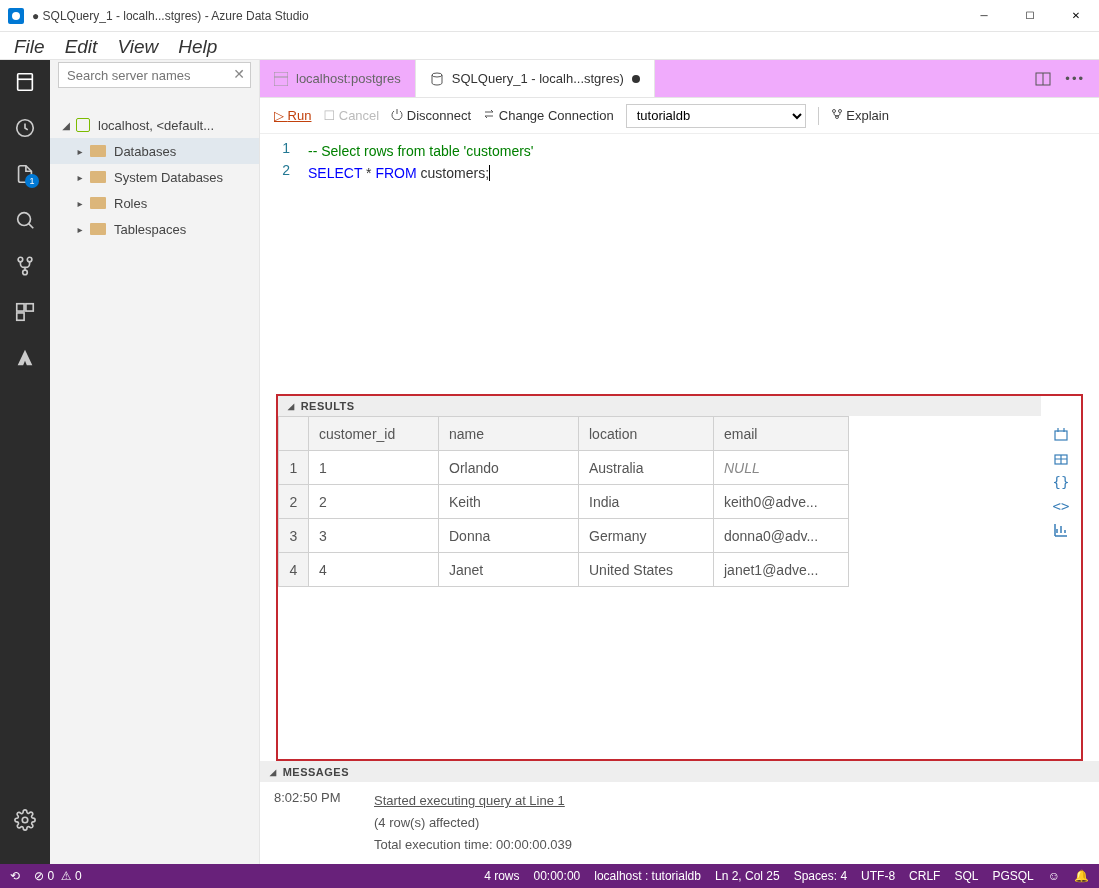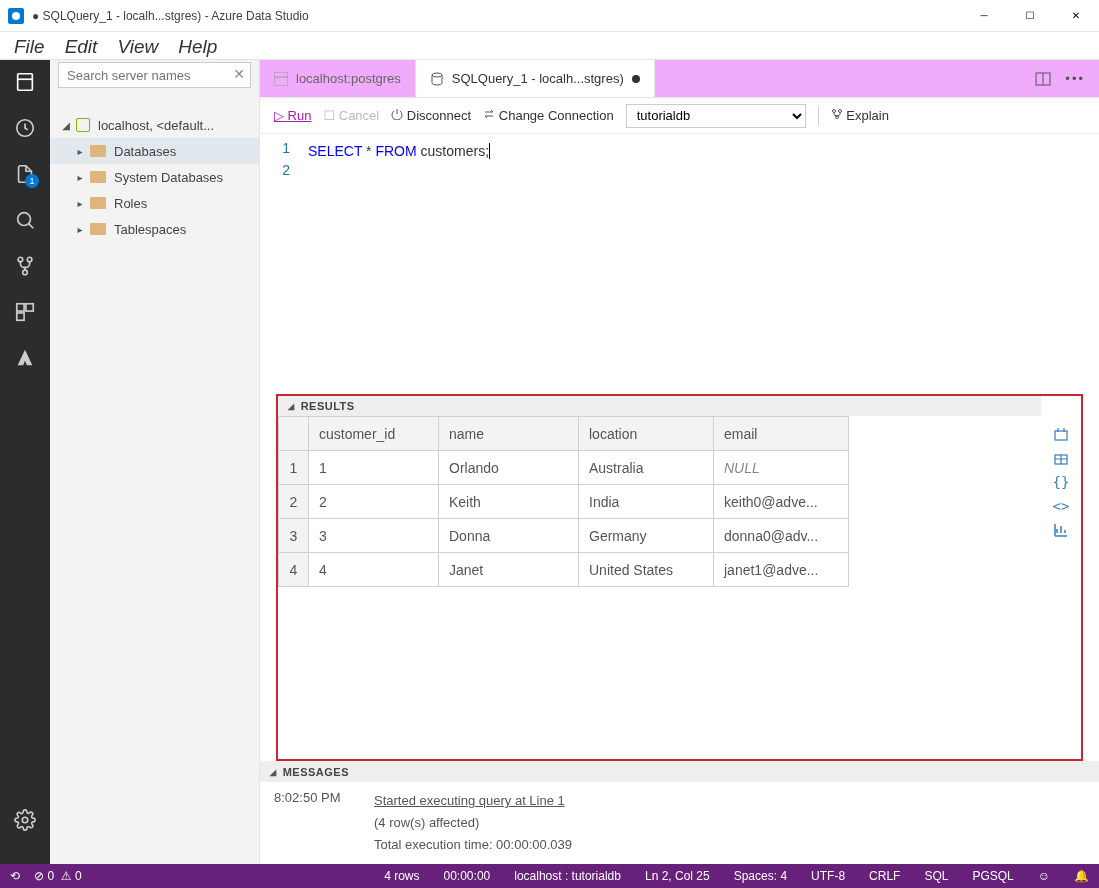--- a/index.html
+++ b/index.html
@@ -29,21 +29,21 @@
 .tree-row .chev { width: 12px; text-align: center; color: #555; font-size: 10px; }
 .tree-row .folder { width: 16px; height: 12px; background: #dcb67a; border-radius: 1px; margin-right: 4px; }
 .tree-row .srv { width: 14px; height: 14px; border: 1px solid #7cbb00; border-radius: 2px; margin-right: 4px; }
 .main { flex: 1; display: flex; flex-direction: column; min-height: 0; }
 .tabs { height: 38px; display: flex; align-items: stretch; background: #f0abfc; border-bottom: 1px solid #e5e5e5; }
 .tab { display: flex; align-items: center; gap: 8px; padding: 0 14px; font-size: 13px; color: #666; border-right: 1px solid #e5e5e5; }
 .tab.active { background: #fff; color: #333; }
 .tab .dot { width: 8px; height: 8px; border-radius: 50%; background: #333; }
 .tab-actions { margin-left: auto; display: flex; align-items: center; gap: 14px; padding-right: 14px; color: #555; }
 .toolbar { height: 36px; display: flex; align-items: center; gap: 12px; padding: 0 14px; font-size: 13px; color: #333; border-bottom: 1px solid #eee; }
-.toolbar .run { color: #a21caf; text-decoration: underline; }
+.toolbar .run { color: #c2410c; text-decoration: underline; }
 .toolbar .cancel { color: #bbb; }
 .toolbar select { height: 24px; width: 180px; border: 1px solid #ccc; padding: 0 6px; background: #fff; font-size: 13px; }
 .toolbar .sep { width: 1px; height: 18px; background: #ccc; }
 .editor { flex: 0 0 260px; display: flex; font-family: Consolas, monospace; font-size: 14px; background: #fff; overflow: hidden; }
 .gutter { width: 40px; text-align: right; padding: 6px 10px 0 0; color: #237893; background: #fff; }
 .gutter div { height: 22px; }
 .code { padding: 6px 0 0 8px; line-height: 22px; }
 .code .cmt { color: #008000; }
 .code .kw { color: #0000ff; }
 .code .caret { border-right: 1px solid #000; }
@@ -58,21 +58,21 @@
 td.rownum { background: #f3f3f3; width: 30px; text-align: center; }
 td.null { font-style: italic; color: #888; }
 .col-id { width: 130px; } .col-name { width: 140px; } .col-loc { width: 135px; } .col-email { width: 135px; }
 .grid-tools { width: 40px; display: flex; flex-direction: column; align-items: center; gap: 8px; padding-top: 30px; color: #387eb8; }
 .messages-wrap { border-top: 1px solid #eee; }
 .messages-body { display: flex; padding: 8px 14px; font-size: 13px; color: #555; gap: 30px; }
 .msg-time { min-width: 70px; }
 .msg-text div { line-height: 22px; }
 .msg-text .link { text-decoration: underline; }
 .statusbar { height: 24px; background: #68217a; color: #fff; display: flex; align-items: center; font-size: 12px; padding: 0 10px; gap: 14px; }
-.statusbar .right { margin-left: auto; display: flex; gap: 24px; align-items: flex-start; }
+.statusbar .right { margin-left: auto; display: flex; gap: 14px; align-items: flex-start; }
 svg { display: block; }
 </style>
 </head>
 <body>
 
 <div class="titlebar">
   <svg class="app-icon" viewBox="0 0 16 16">
       <rect width="16" height="16" rx="2" fill="#0078d4"></rect>
       <circle cx="8" cy="8" r="4" fill="#fff"></circle>
     </svg>
@@ -236,20 +236,21 @@
         <span>Explain</span>
       </span>
     </div>
 
     <div class="editor">
       <div class="gutter">
         <div>1</div>
         <div>2</div>
       </div>
       <div class="code">
+        <div><span class="cmt">-- Select rows from table 'customers'</span></div>
         <div><span class="kw">SELECT</span><span> * </span><span class="kw">FROM</span><span> customers;</span><span class="caret"></span></div>
       </div>
     </div>
 
     <div class="results-wrap">
       <div class="results-body">
         <div class="pane-h">RESULTS</div>
         <div class="grid">
           <table>
             <thead>

